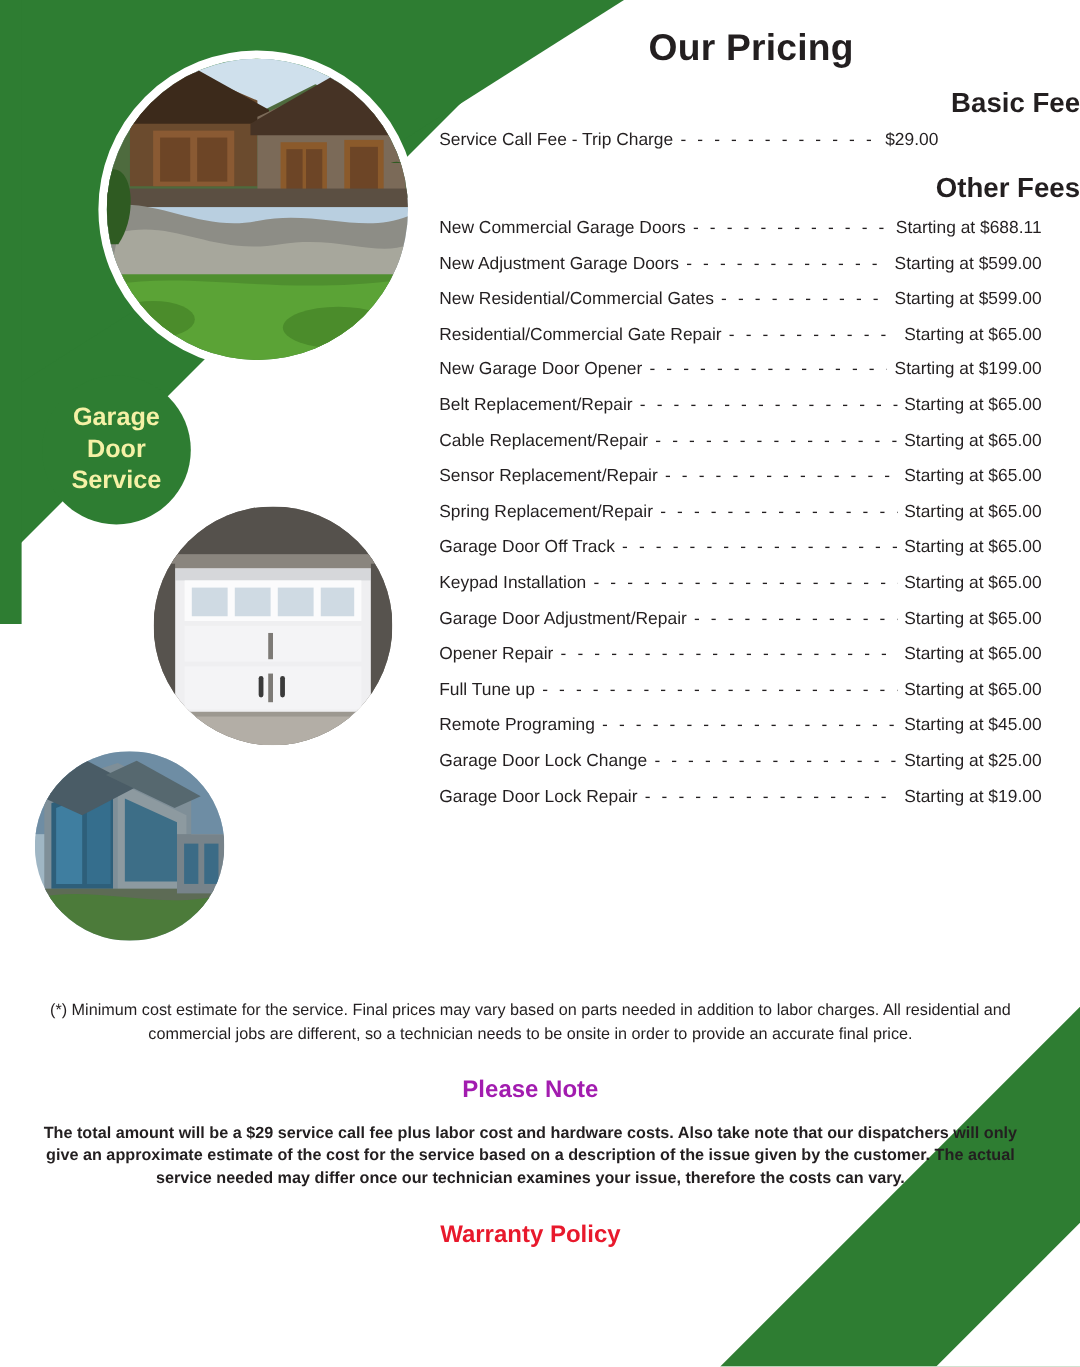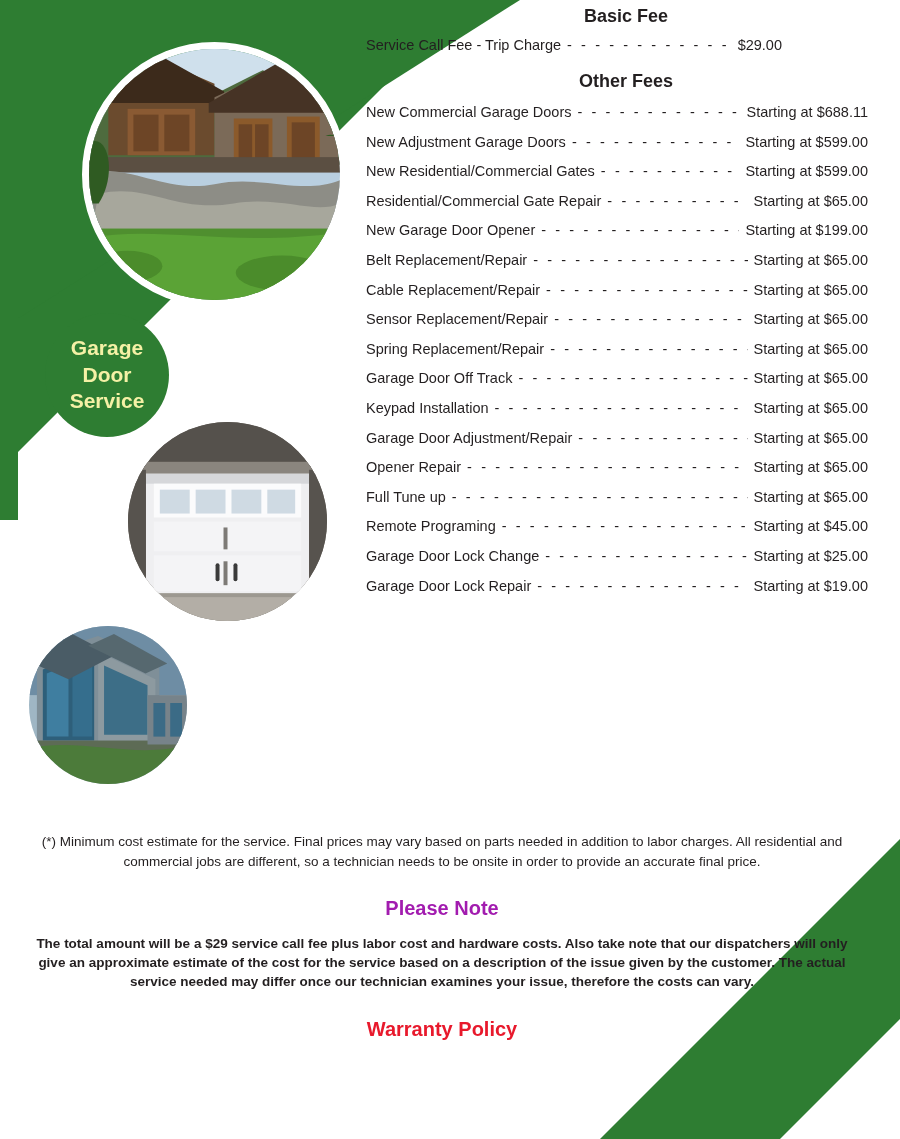--- a/index.html
+++ b/index.html
@@ -80,21 +80,21 @@
     left: 25px; top: 622px;
     width: 166px; height: 166px;
     border: 4px solid #ffffff;
     box-sizing: border-box;
   }
   .photo-1 svg, .photo-2 svg, .photo-3 svg { display:block; width:100%; height:100%; }
 
   
   .badge {
     position: absolute;
-    left: 45px; top: 313px;
+    left: 35px; top: 313px;
     width: 124px; height: 124px;
     border-radius: 50%;
     background: #2e7d32;
     color: #f5f1a6;
     display: flex;
     flex-direction: column;
     align-items: center;
     justify-content: center;
     font-weight: bold;
     font-size: 21px;
@@ -111,22 +111,22 @@
     z-index: 5;
   }
   .title {
     text-align: center;
     font-size: 31px;
     font-weight: bold;
     margin: 22px 0 14px 0;
     letter-spacing: .2px;
   }
   .subhead {
-    text-align: center;
-    font-size: 18px;
+    text-align: right;
+    font-size: 23px;
     font-weight: bold;
     margin: 6px 0 10px 0;
   }
   .subhead.other { margin-top: 18px; margin-bottom: 12px;}
 
   .row {
     display: flex;
     align-items: flex-start;
     font-size: 14.5px;
     padding: 0 32px 0 14px;
@@ -270,20 +270,21 @@
   </svg>
 </div>
 
 <div class="badge">
   <span>Garage</span>
   <span>Door</span>
   <span>Service</span>
 </div>
 
 <div class="content">
+  <div class="title">Our Pricing</div>
 
   <div class="subhead">Basic Fee</div>
   <div class="row basic">
     <span class="label">Service Call Fee - Trip Charge</span>
     <span class="dots">- - - - - - - - - - - - - - - -</span>
     <span class="price">$29.00</span>
   </div>
 
   <div class="subhead other">Other Fees</div>
   <div id="fee-rows">

